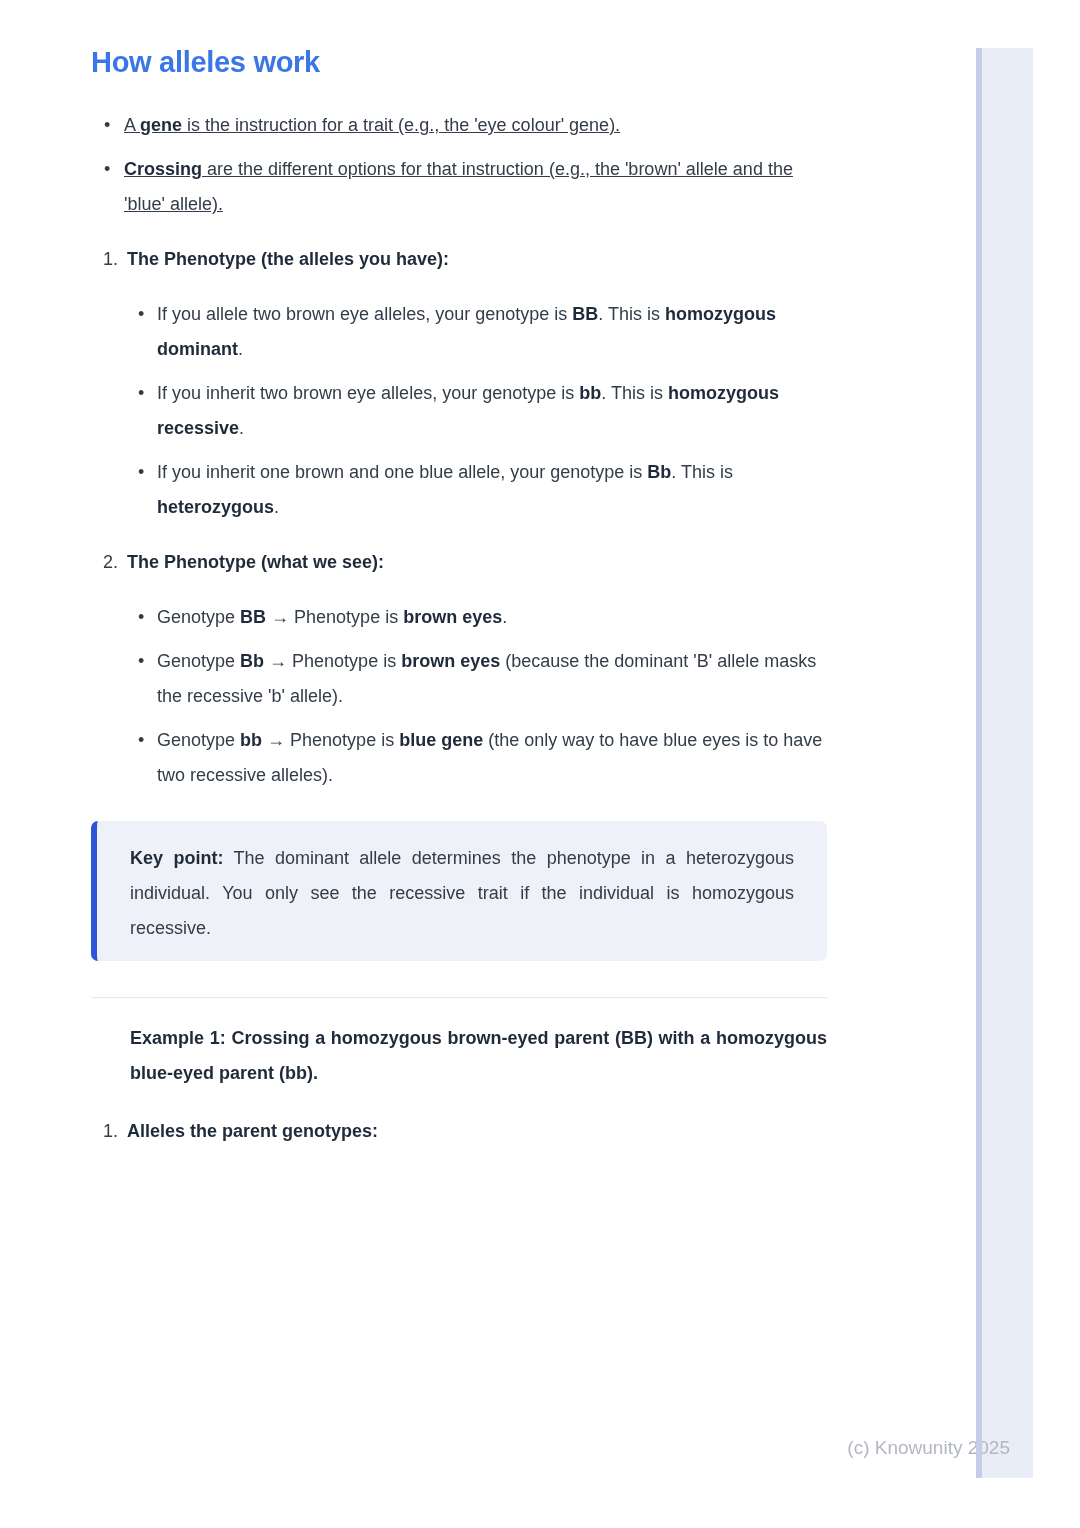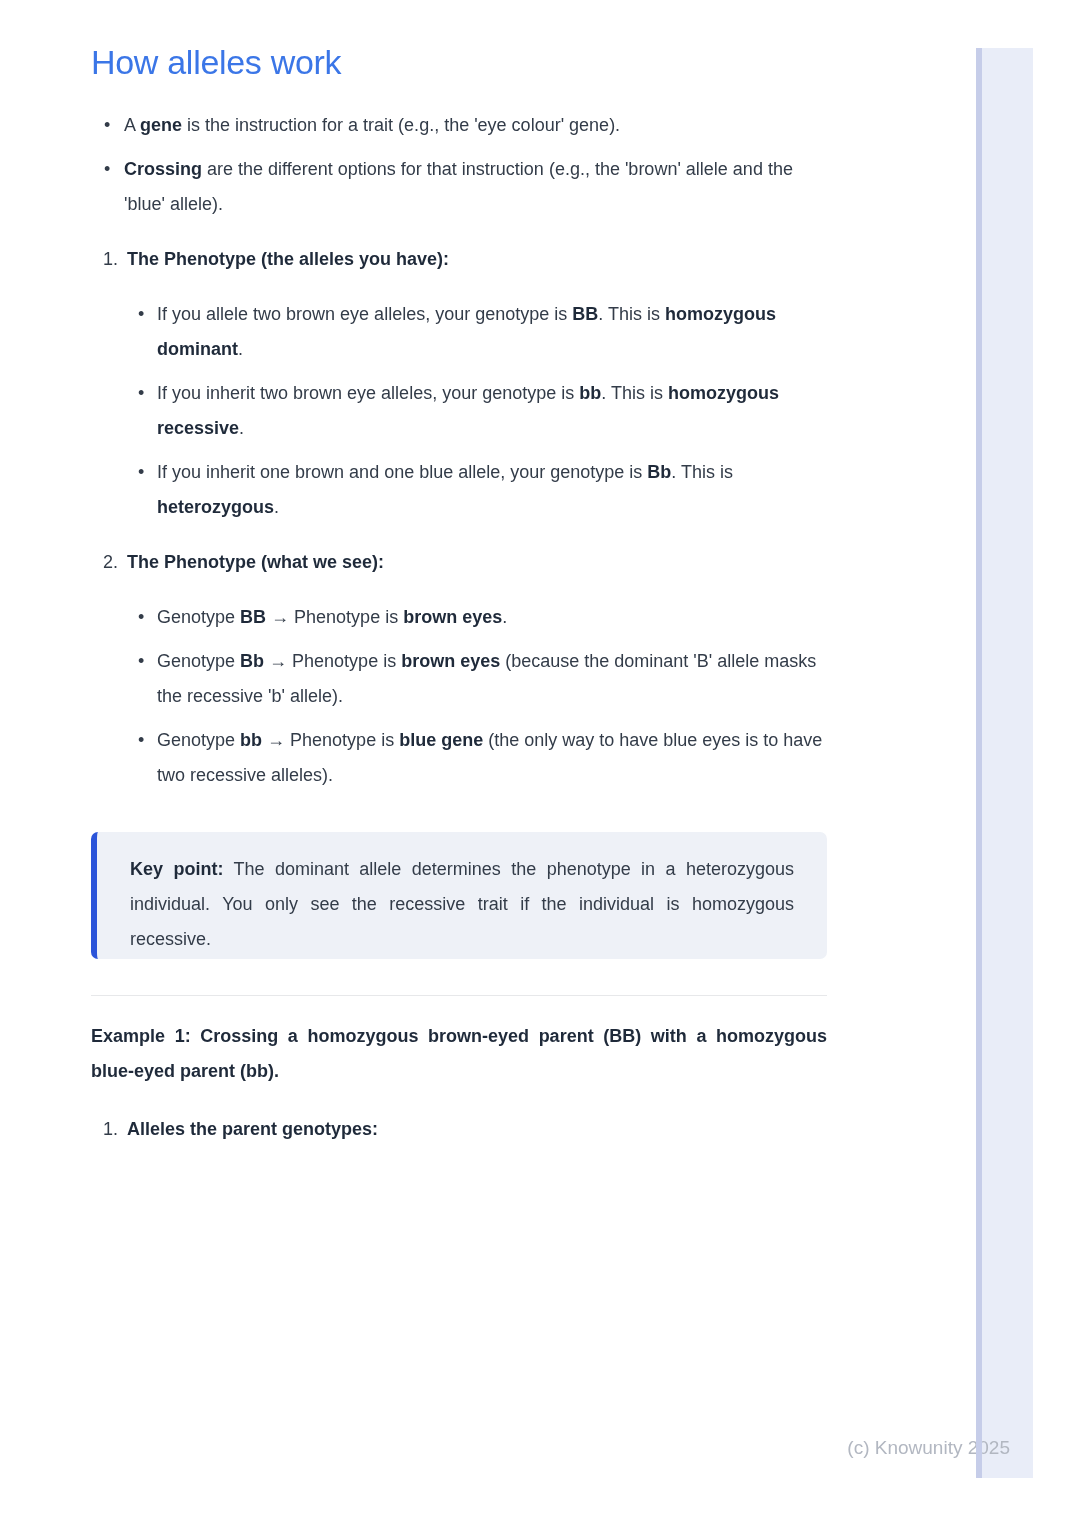--- a/index.html
+++ b/index.html
@@ -11,54 +11,54 @@
     font-family:"Liberation Sans", sans-serif;
     font-size:18px; line-height:35px;
     color:var(--body-text, #333c49);
   }
   strong { font-weight:bold; color:var(--bold-text, #1f2a3a); }
 
   .content {
     position:absolute; left:91px; top:44px; width:736px;
   }
   .h-title {
-    font-size:34px; line-height:36px; font-weight:normal;
+    font-size:29px; line-height:36px; font-weight:bold;
     letter-spacing:-0.3px;
     color:var(--heading-blue, #3b76e7);
   }
-  .para { text-align:justify; }
+  .para { text-align:justify;margin-left:39px; }
   .gap20 { margin-top:20px; }
   .gap23 { margin-top:23px; }
   .gap28 { margin-top:28px; }
   .gap32 { margin-top:32px; }
 
   
   .ul1 .li { display:flex; }
   .ul1 .li + .li { margin-top:9px; }
   .ul1 .marker { flex:0 0 33px; padding-left:13px; }
-  .ul1 .txt { flex:1; }
+  .ul1 .txt { flex:1;text-decoration:underline; }
 
   
   .oli { display:flex; }
   .oli .num { flex:0 0 36px; padding-left:12px; }
   .oli .txt { flex:1; }
 
   
   .ul2 { margin-left:47px; margin-top:20px; }
   .ul2 .li { display:flex; }
   .ul2 .li + .li { margin-top:9px; }
   .ul2 .marker { flex:0 0 19px; }
   .ul2 .txt { flex:1; }
 
   .callout {
-    margin-top:39px;
+    margin-top:28px;
     background:var(--callout-bg, #eef1f7);
     border-left:6px solid var(--callout-border, #2b54d9);
     border-radius:7px;
-    padding:20px 33px 2px 33px;
+    padding:20px 33px 15px 33px;
     text-align:justify;
   }
 
   .divider {
     margin-top:36px;
     border:none;
     border-top:1px solid var(--divider, #e7e8ea);
     height:0;
   }
 

